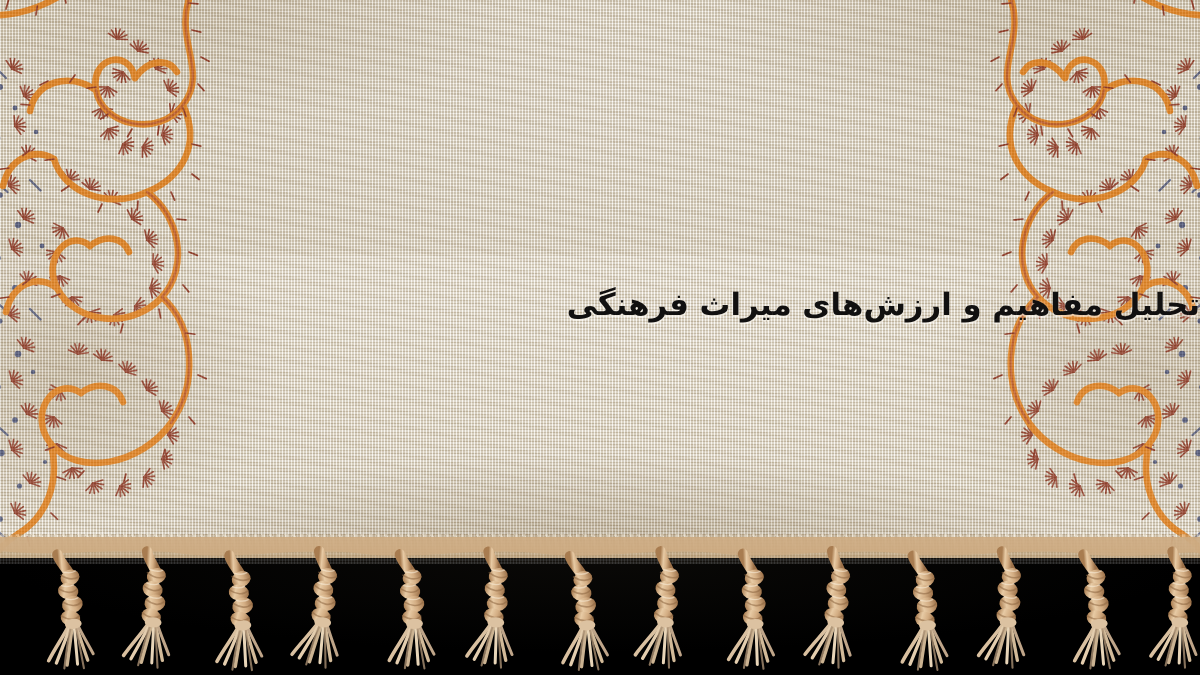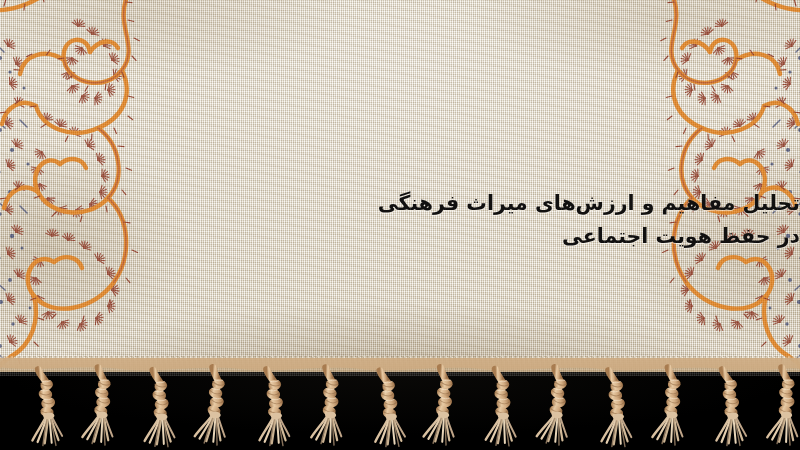--- a/index.html
+++ b/index.html
@@ -511,21 +511,20 @@
       </g>
     </svg>
   </div>
 
   <div class="grain"></div>
 
   <div class="hem"></div>
 
   <div class="title-block">
     <span class="title-line">تحلیل مفاهیم و ارزش‌های میراث فرهنگی</span>
-    <span class="title-line">در حفظ هویت اجتماعی</span>
   </div>
 
   <div class="blackzone"></div>
 
   <div class="fringe">
     <svg viewBox="0 0 800 92" preserveAspectRatio="none" aria-hidden="true">
       <defs>
         <linearGradient id="cordg" x1="0" y1="0" x2="1" y2="0">
           <stop offset="0%" stop-color="#a87c50"></stop>
           <stop offset="32%" stop-color="#e7caa4"></stop>

